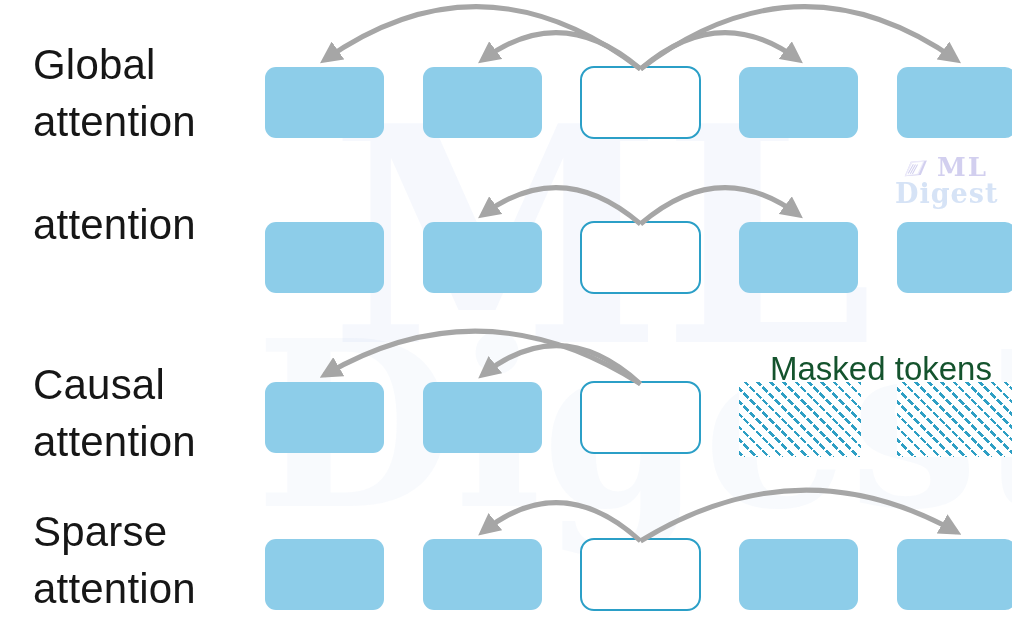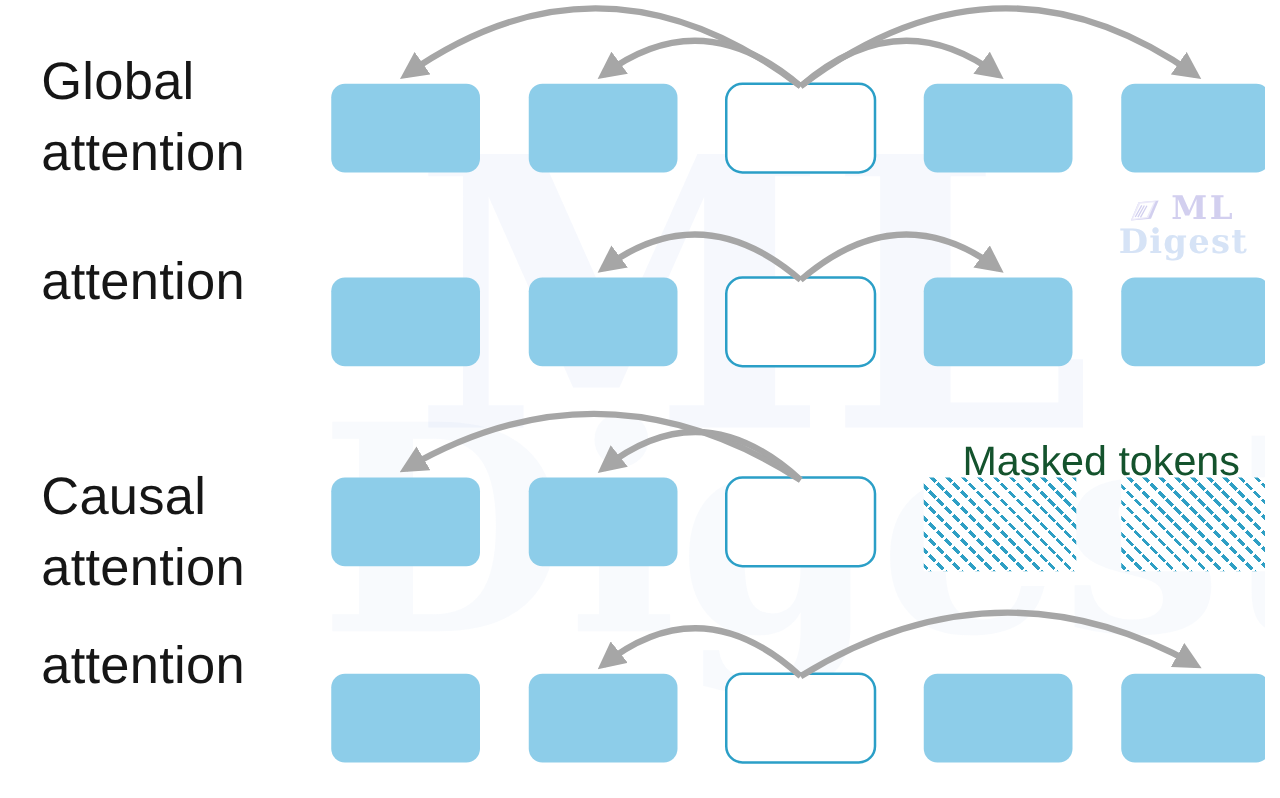--- a/index.html
+++ b/index.html
@@ -51,25 +51,26 @@
   <div class="wm-big" id="wm-big-ml">ML</div>
   <div class="wm-big" id="wm-big-digest">Digest</div>
 
   <div class="row-label" style="top:36px">
     <div>Global</div>
     <div>attention</div>
   </div>
   <div class="row-label" style="top:196px">
     <div>attention</div>
   </div>
-  <div class="row-label" style="top:368px">
+  <div class="row-label" style="top:356px">
     <div>Causal</div>
     <div>attention</div>
   </div>
   <div class="row-label" style="top:503px">
+    <div>Sparse</div>
     <div>attention</div>
   </div>
 
   <div class="masked-label">Masked tokens</div>
 
   <div id="tokens-layer">
       <div class="token filled" style="left: 265px; top: 67px;"></div>
       <div class="token filled" style="left: 423px; top: 67px;"></div>
       <div class="token query" style="left: 581px; top: 67px;"></div>
       <div class="token filled" style="left: 739px; top: 67px;"></div>

